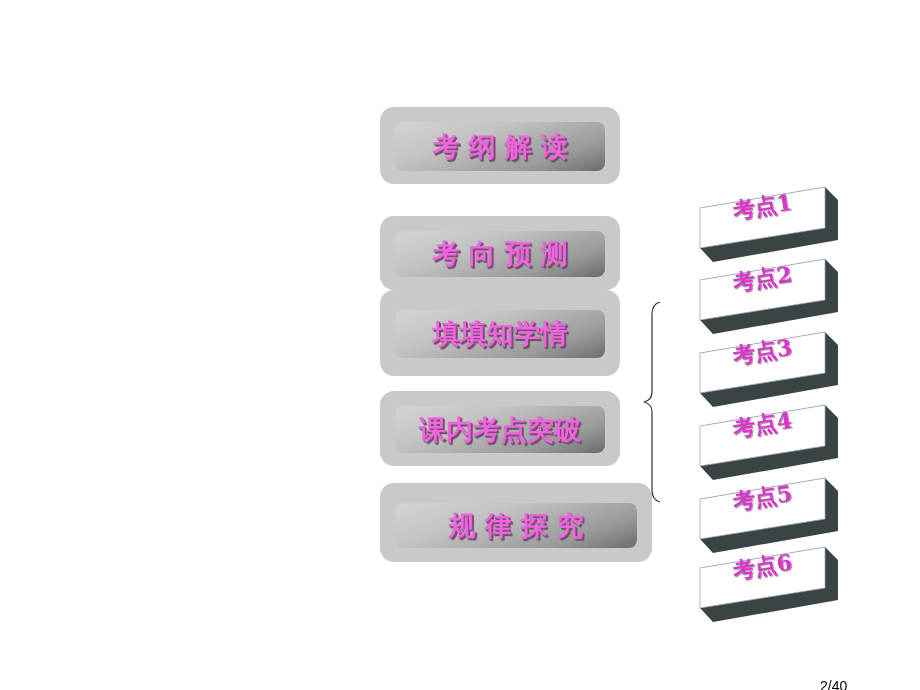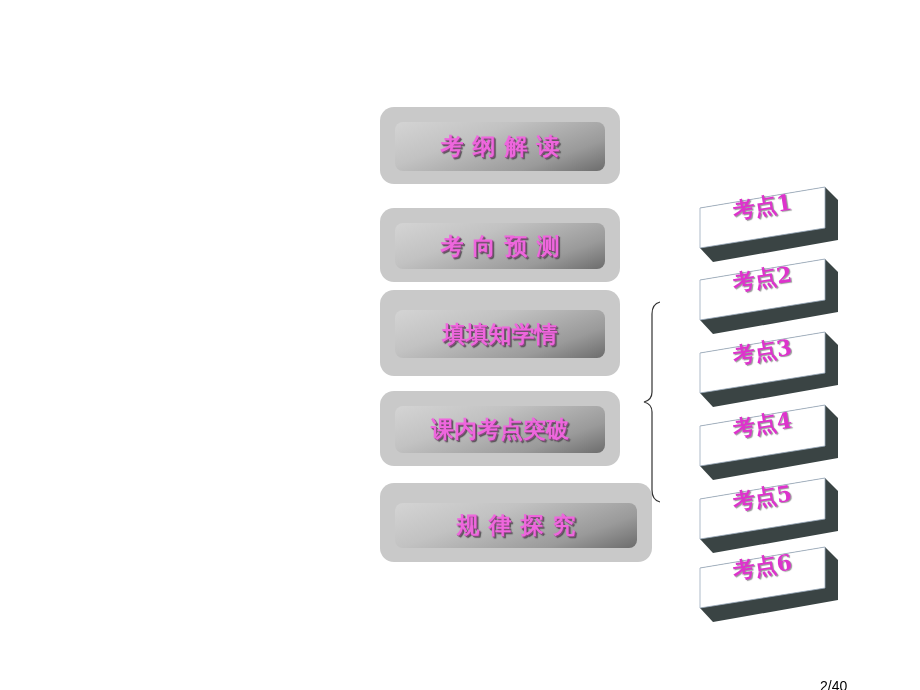--- a/index.html
+++ b/index.html
@@ -2,41 +2,41 @@
 <html><head>
 <meta charset="utf-8">
 <style>
   html, body { margin:0; padding:0; }
   body { width:920px; height:690px; background:#ffffff; position:relative; overflow:hidden;
          font-family:"DejaVu Sans", sans-serif; }
   .nav-btn { position:absolute; left:380px; width:240px; background:#c9c9c9; border-radius:14px; cursor:pointer; }
   .nav-inner { position:absolute; left:15px; right:15px; top:15px; bottom:13px; border-radius:8px;
     background:linear-gradient(160deg,#d4d4d4 0%,#c2c2c2 35%,#9a9a9a 75%,#6c6c6c 100%);
     display:flex; align-items:center; justify-content:center; }
-  .nav-label { color:#ee66dd; font-size:23px; font-weight:bold;
+  .nav-label { color:#ee66dd; font-size:27px; font-weight:bold;
     text-shadow:1px 1px 0 #8a4a80, 2px 2px 1px #555; white-space:nowrap; }
   .spaced { letter-spacing:9px; padding-left:9px; }
   .kp { position:absolute; left:695px; width:150px; height:82px; cursor:pointer; }
   .kp svg { position:absolute; left:0; top:0; }
   .kp-label { position:absolute; left:5px; width:125px; top:10px; text-align:center;
     transform:rotate(-9deg); font-family:"DejaVu Serif", serif; font-weight:bold;
     font-size:22px; color:#dd33cc; text-shadow:1px 1px 1px #999; }
   .page-num { position:absolute; left:820px; top:678px; font-family:"Liberation Sans", sans-serif;
     font-size:14px; color:#000000; }
   .brace { position:absolute; left:640px; top:300px; }
 </style>
 </head>
 <body>
 
 <div class="nav-btn" style="top:107px;height:77px;">
   <div class="nav-inner">
     <span class="nav-label spaced">考纲解读</span>
   </div>
 </div>
-<div class="nav-btn" style="top:208px;height:74px;">
+<div class="nav-btn" style="top:216px;height:74px;">
   <div class="nav-inner">
     <span class="nav-label spaced">考向预测</span>
   </div>
 </div>
 <div class="nav-btn" style="top:290px;height:86px;font-family:Liberation Serif, serif;">
   <div class="nav-inner" style="top:20px;bottom:18px;">
     <span class="nav-label">填填知学情</span>
   </div>
 </div>
 <div class="nav-btn" style="top:391px;height:75px;text-align:right;">

